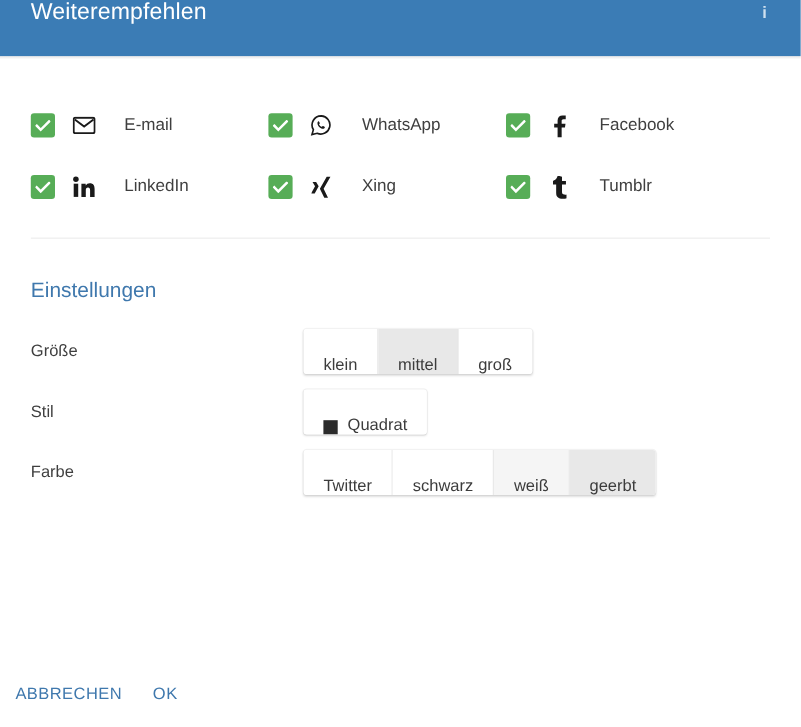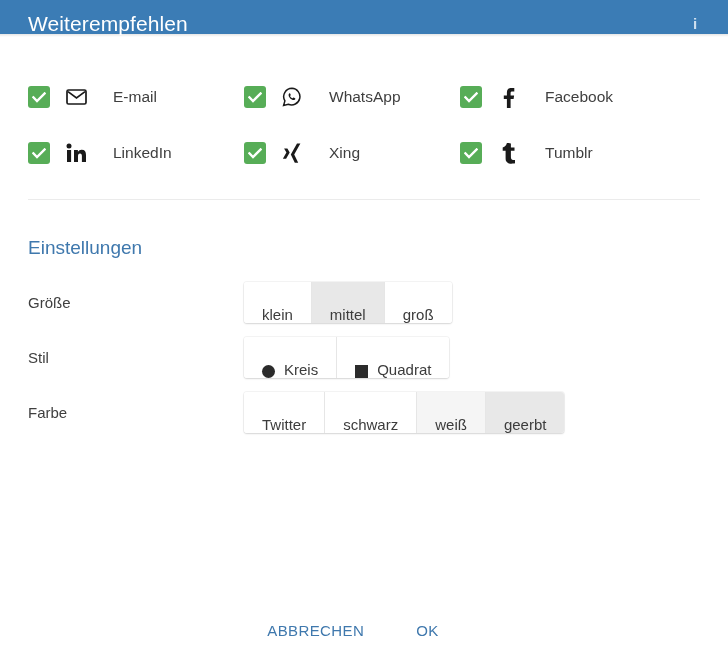--- a/index.html
+++ b/index.html
@@ -8,24 +8,24 @@
     width: 728px;
     height: 661px;
     background: #ffffff;
     font-family: "Liberation Sans", sans-serif;
     color: #3c3c3c;
     overflow: hidden;
   }
 
   
   .titlebar {
-    height: 34px;
+    height: 51px;
     background: #3b7cb5;
     display: flex;
-    align-items: flex-end;
+    align-items: flex-start;
     padding: 0 22px 0 28px;
     position: relative;
   }
   .titlebar-title {
     color: #ffffff;
     font-size: 21px;
     letter-spacing: .1px;
     flex: 1;
     line-height: 1;
   }
@@ -102,20 +102,21 @@
     line-height: 1;
   }
   .settings {
     margin-top: 18px;
     padding: 0 28px;
   }
   .setting-row {
     height: 55px;
     display: flex;
     align-items: center;
+    gap: 32px;
   }
   .setting-label {
     font-size: 15px;
     color: #3f3f3f;
     width: 216px;
     flex: 0 0 auto;
   }
   .seg {
     display: flex;
     border-radius: 3px;
@@ -153,24 +154,24 @@
     background: #2b2b2b;
     display: inline-block;
   }
 
   
   .footer {
     position: absolute;
     left: 0; right: 0;
     bottom: 12px;
     display: flex;
-    justify-content: center;
+    justify-content: flex-start;
     align-items: center;
     padding-right: 22px;
-    gap: 24px;
+    gap: 0;
   }
   .flat-btn {
     background: none;
     border: 0;
     color: #3f78ad;
     font-size: 15px;
     letter-spacing: .4px;
     font-family: "Liberation Sans", sans-serif;
     padding: 10px 14px;
     cursor: pointer;
@@ -286,24 +287,20 @@
         </button>
         <button class="seg-btn">
           <span>groß</span>
         </button>
       </div>
     </div>
     <div class="setting-row">
       <div class="setting-label">Stil</div>
       <div class="seg">
         <button class="seg-btn">
-          <span class="glyph-circle"></span>
-          <span>Kreis</span>
-        </button>
-        <button class="seg-btn">
           <span class="glyph-square"></span>
           <span>Quadrat</span>
         </button>
       </div>
     </div>
     <div class="setting-row">
       <div class="setting-label">Farbe</div>
       <div class="seg">
         <button class="seg-btn">
           <span>Twitter</span>

